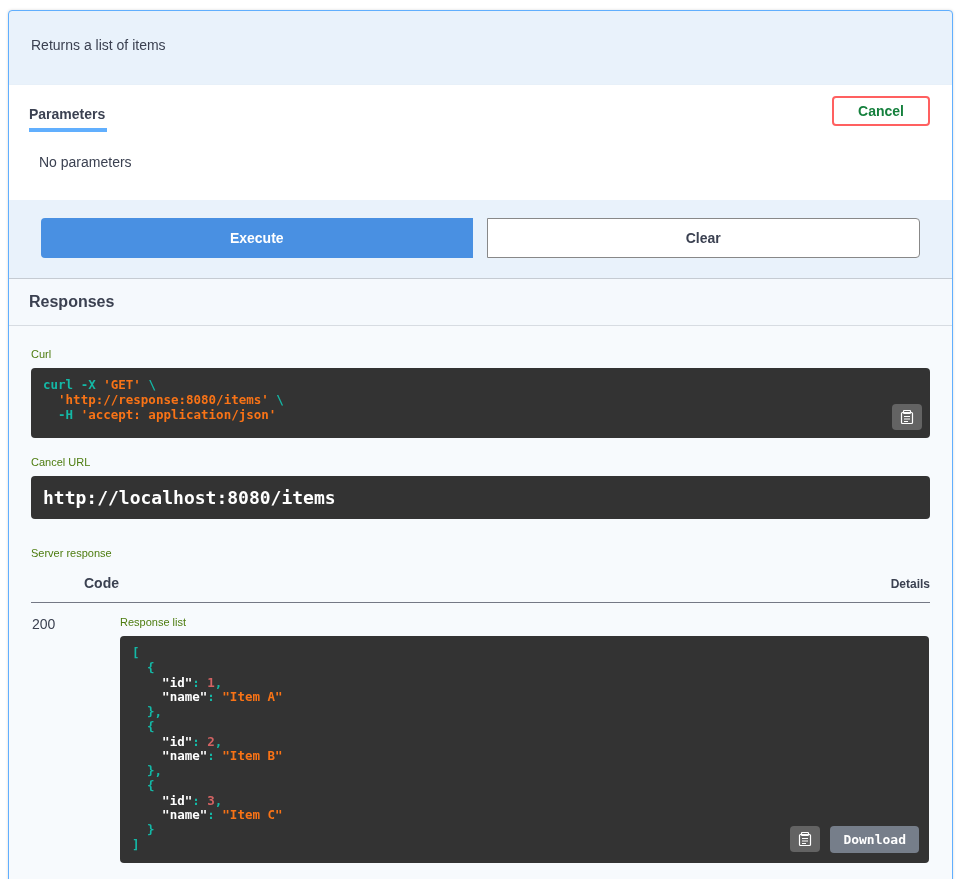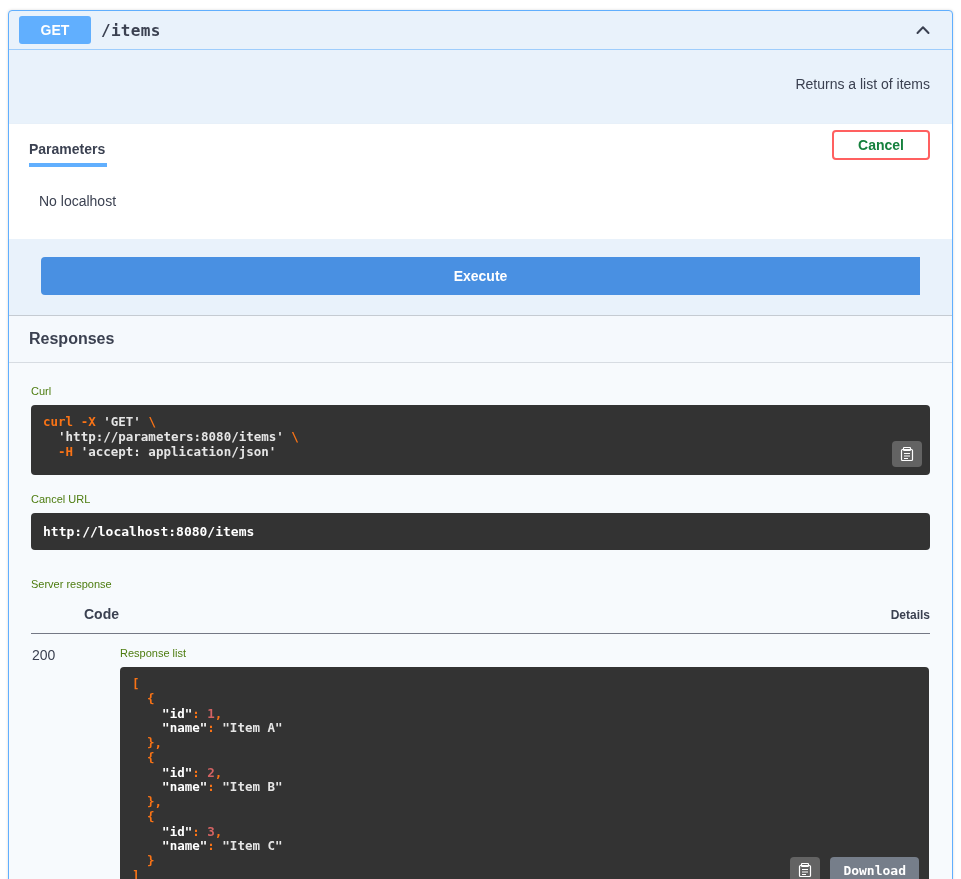--- a/index.html
+++ b/index.html
@@ -53,29 +53,28 @@
     border: none;
     padding: 4px 14px;
     cursor: pointer;
     display: flex;
     align-items: center;
   }
 
   .opblock-description {
     padding: 26px 22px 32px;
     font-size: 14px;
-    text-align: right;
   }
 
   
   .section-header {
     background: #ffffff;
     box-shadow: 0 1px 2px rgba(0,0,0,.12);
     display: flex;
-    align-items: center;
+    align-items: flex-end;
     padding: 0 22px 0 20px;
     min-height: 47px;
   }
   .tab-title {
     font-size: 14px;
     font-weight: 700;
     color: #3b4151;
     display: inline-block;
     padding: 12px 2px 6px 0;
     border-bottom: 4px solid #61affe;
@@ -158,23 +157,23 @@
     padding: 10px 12px;
     font-family: "DejaVu Sans Mono", "Liberation Mono", monospace;
     font-size: 12.5px;
     font-weight: 700;
     line-height: 1.18;
     color: #fff;
     position: relative;
   }
   .curl-block { min-height: 70px; }
   .code-line { white-space: pre; }
-  .tok-p { color: #f97316; }
+  .tok-p { color: #14b8a6; }
   .tok-k { color: #ffffff; font-weight: 700; }
-  .tok-s { color: #e5e5e5; margin-top: 8px; }
+  .tok-s { color: #f97316; margin-top: 8px; }
   .tok-n { color: #d36363; }
 
   .copy-btn {
     position: absolute;
     right: 8px;
     bottom: 8px;
     width: 30px;
     height: 26px;
     background: rgba(255,255,255,.24);
     border: none;
@@ -185,21 +184,21 @@
     cursor: pointer;
     padding: 0;
   }
   .copy-inline { position: static; }
 
   .request-url-block {
     background: #333333;
     border-radius: 4px;
     padding: 11px 12px;
     font-family: "DejaVu Sans Mono", "Liberation Mono", monospace;
-    font-size: 13px;
+    font-size: 18px;
     font-weight: 700;
     color: #fff;
   }
 
   .server-response-table {
     width: 100%;
     border-collapse: collapse;
     margin-top: 2px;
   }
   .server-response-table th {
@@ -240,54 +239,46 @@
     border-radius: 4px;
     cursor: pointer;
   }
 </style>
 </head>
 <body>
 
 <div class="swagger-wrap">
   <div class="opblock">
 
-    <div class="opblock-summary">
-      <span class="method-badge">GET</span>
-      <span class="opblock-path">/items</span>
-      <button class="chevron-btn">
-        <svg width="20" height="20" viewBox="0 0 20 20" fill="none">
-          <path d="M4.5 13 L10 7.2 L15.5 13" stroke="#3b4151" stroke-width="2" stroke-linecap="round" stroke-linejoin="round"></path>
-        </svg>
-      </button>
-    </div>
 
     <div class="opblock-description">Returns a list of items</div>
 
     <div class="section-header">
       <span class="tab-title">Parameters</span>
       <button class="btn-cancel">Cancel</button>
     </div>
 
-    <div class="no-params">No localhost</div>
+    <div class="no-params">No parameters</div>
 
     <div class="execute-row">
       <button class="btn-execute">Execute</button>
+      <button class="btn-clear">Clear</button>
     </div>
 
     <div class="responses-header">
       <span>Responses</span>
     </div>
 
     <div class="responses-inner">
 
       <div class="block-label">Curl</div>
       <div class="code-block curl-block">
         <div>
             <div class="code-line"><span class="tok-p">curl -X </span><span class="tok-s">'GET'</span><span class="tok-p"> \</span></div>
-            <div class="code-line"><span class="tok-p">  </span><span class="tok-s">'http://parameters:8080/items'</span><span class="tok-p"> \</span></div>
+            <div class="code-line"><span class="tok-p">  </span><span class="tok-s">'http://response:8080/items'</span><span class="tok-p"> \</span></div>
             <div class="code-line"><span class="tok-p">  -H </span><span class="tok-s">'accept: application/json'</span></div>
           </div>
         <button class="copy-btn">
           <svg width="16" height="16" viewBox="0 0 16 16" fill="none">
             <rect x="4.5" y="1.5" width="7" height="3" rx="0.8" stroke="#fff" stroke-width="1.2"></rect>
             <rect x="2.5" y="3.5" width="11" height="11" rx="1" stroke="#fff" stroke-width="1.2"></rect>
             <path d="M5 7.5h6M5 10h6M5 12.5h4" stroke="#fff" stroke-width="1.2"></path>
           </svg>
         </button>
       </div>

